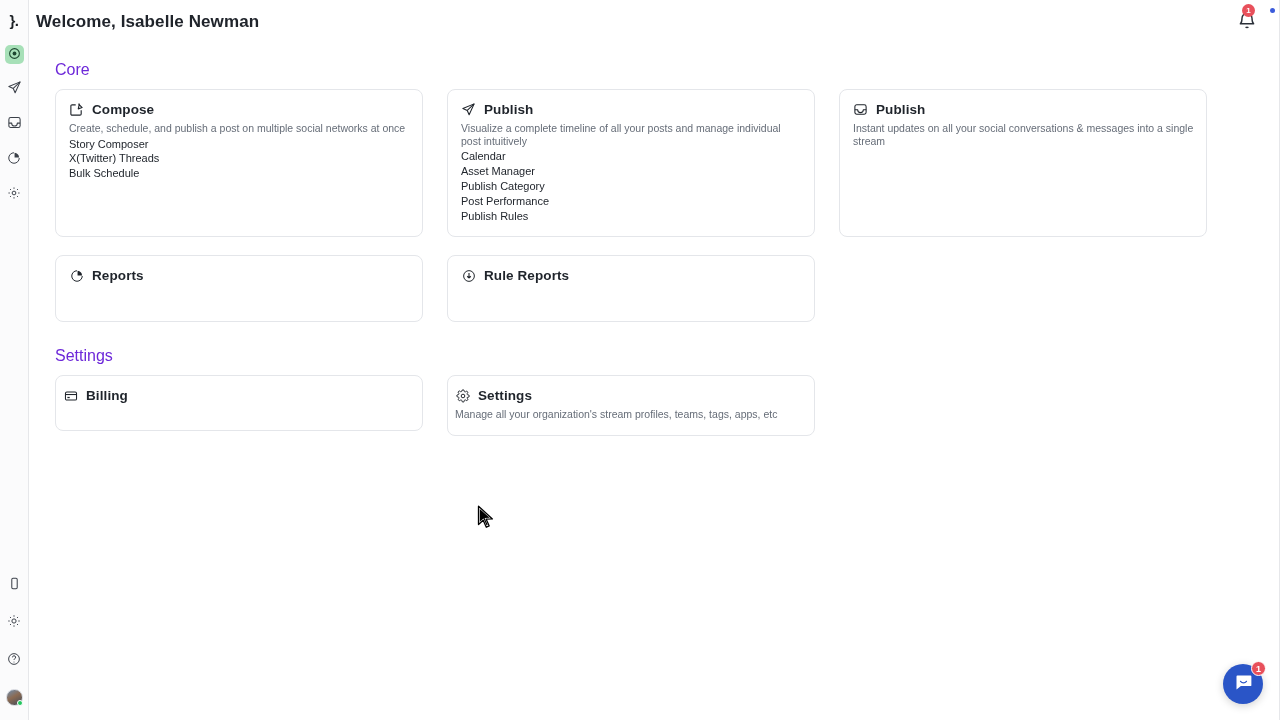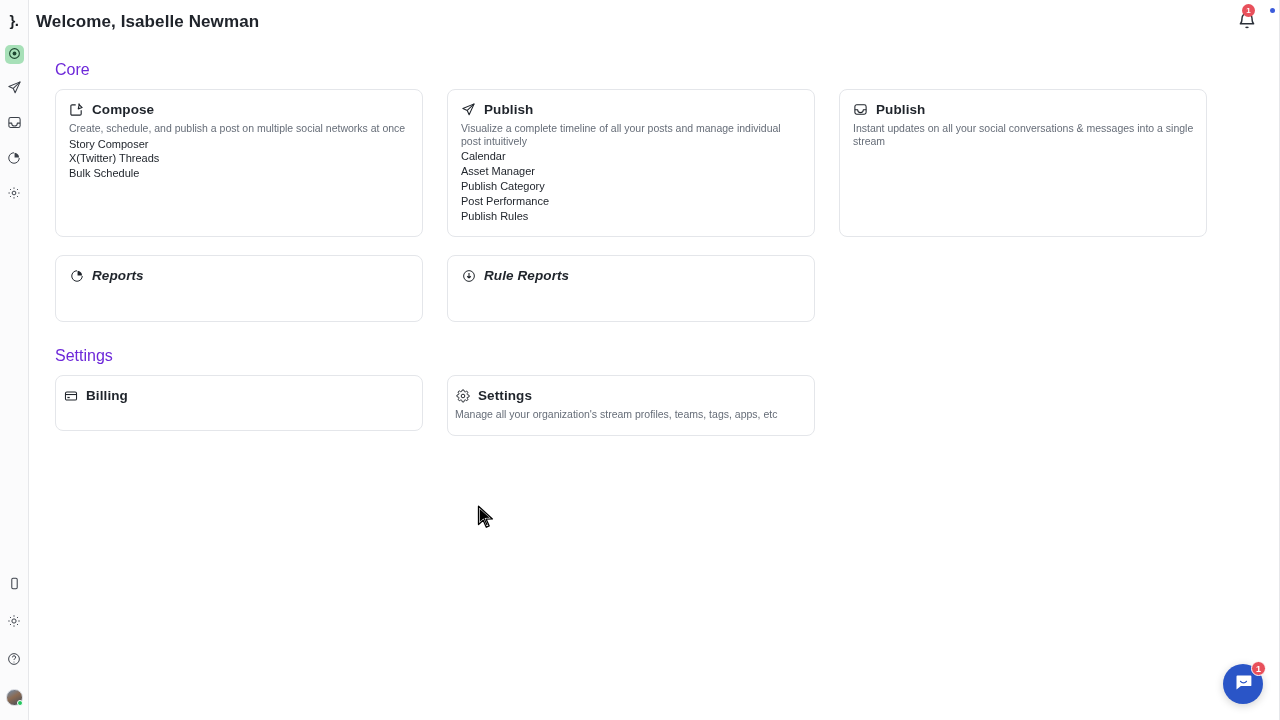--- a/index.html
+++ b/index.html
@@ -130,21 +130,21 @@
   .grid.row-settings { margin-top: 0; }
 
   .card {
     border: 1px solid #e4e6ea;
     border-radius: 8px;
     background: #ffffff;
     padding: 12px 12px 12px 13px;
     cursor: pointer;
   }
   .card.tall { min-height: 148px; }
-  .card.short { min-height: 67px; font-style: italic; }
+  .card.short { min-height: 67px; }
   .card.mini { min-height: 56px; padding-left: 7px; }
 
   .card-head {
     display: flex; align-items: center; gap: 8px;
     margin-bottom: 5px;
   }
   .card-icon {
     width: 15px; height: 15px;
     display: flex; align-items: center; justify-content: center;
     color: #1f242b;

